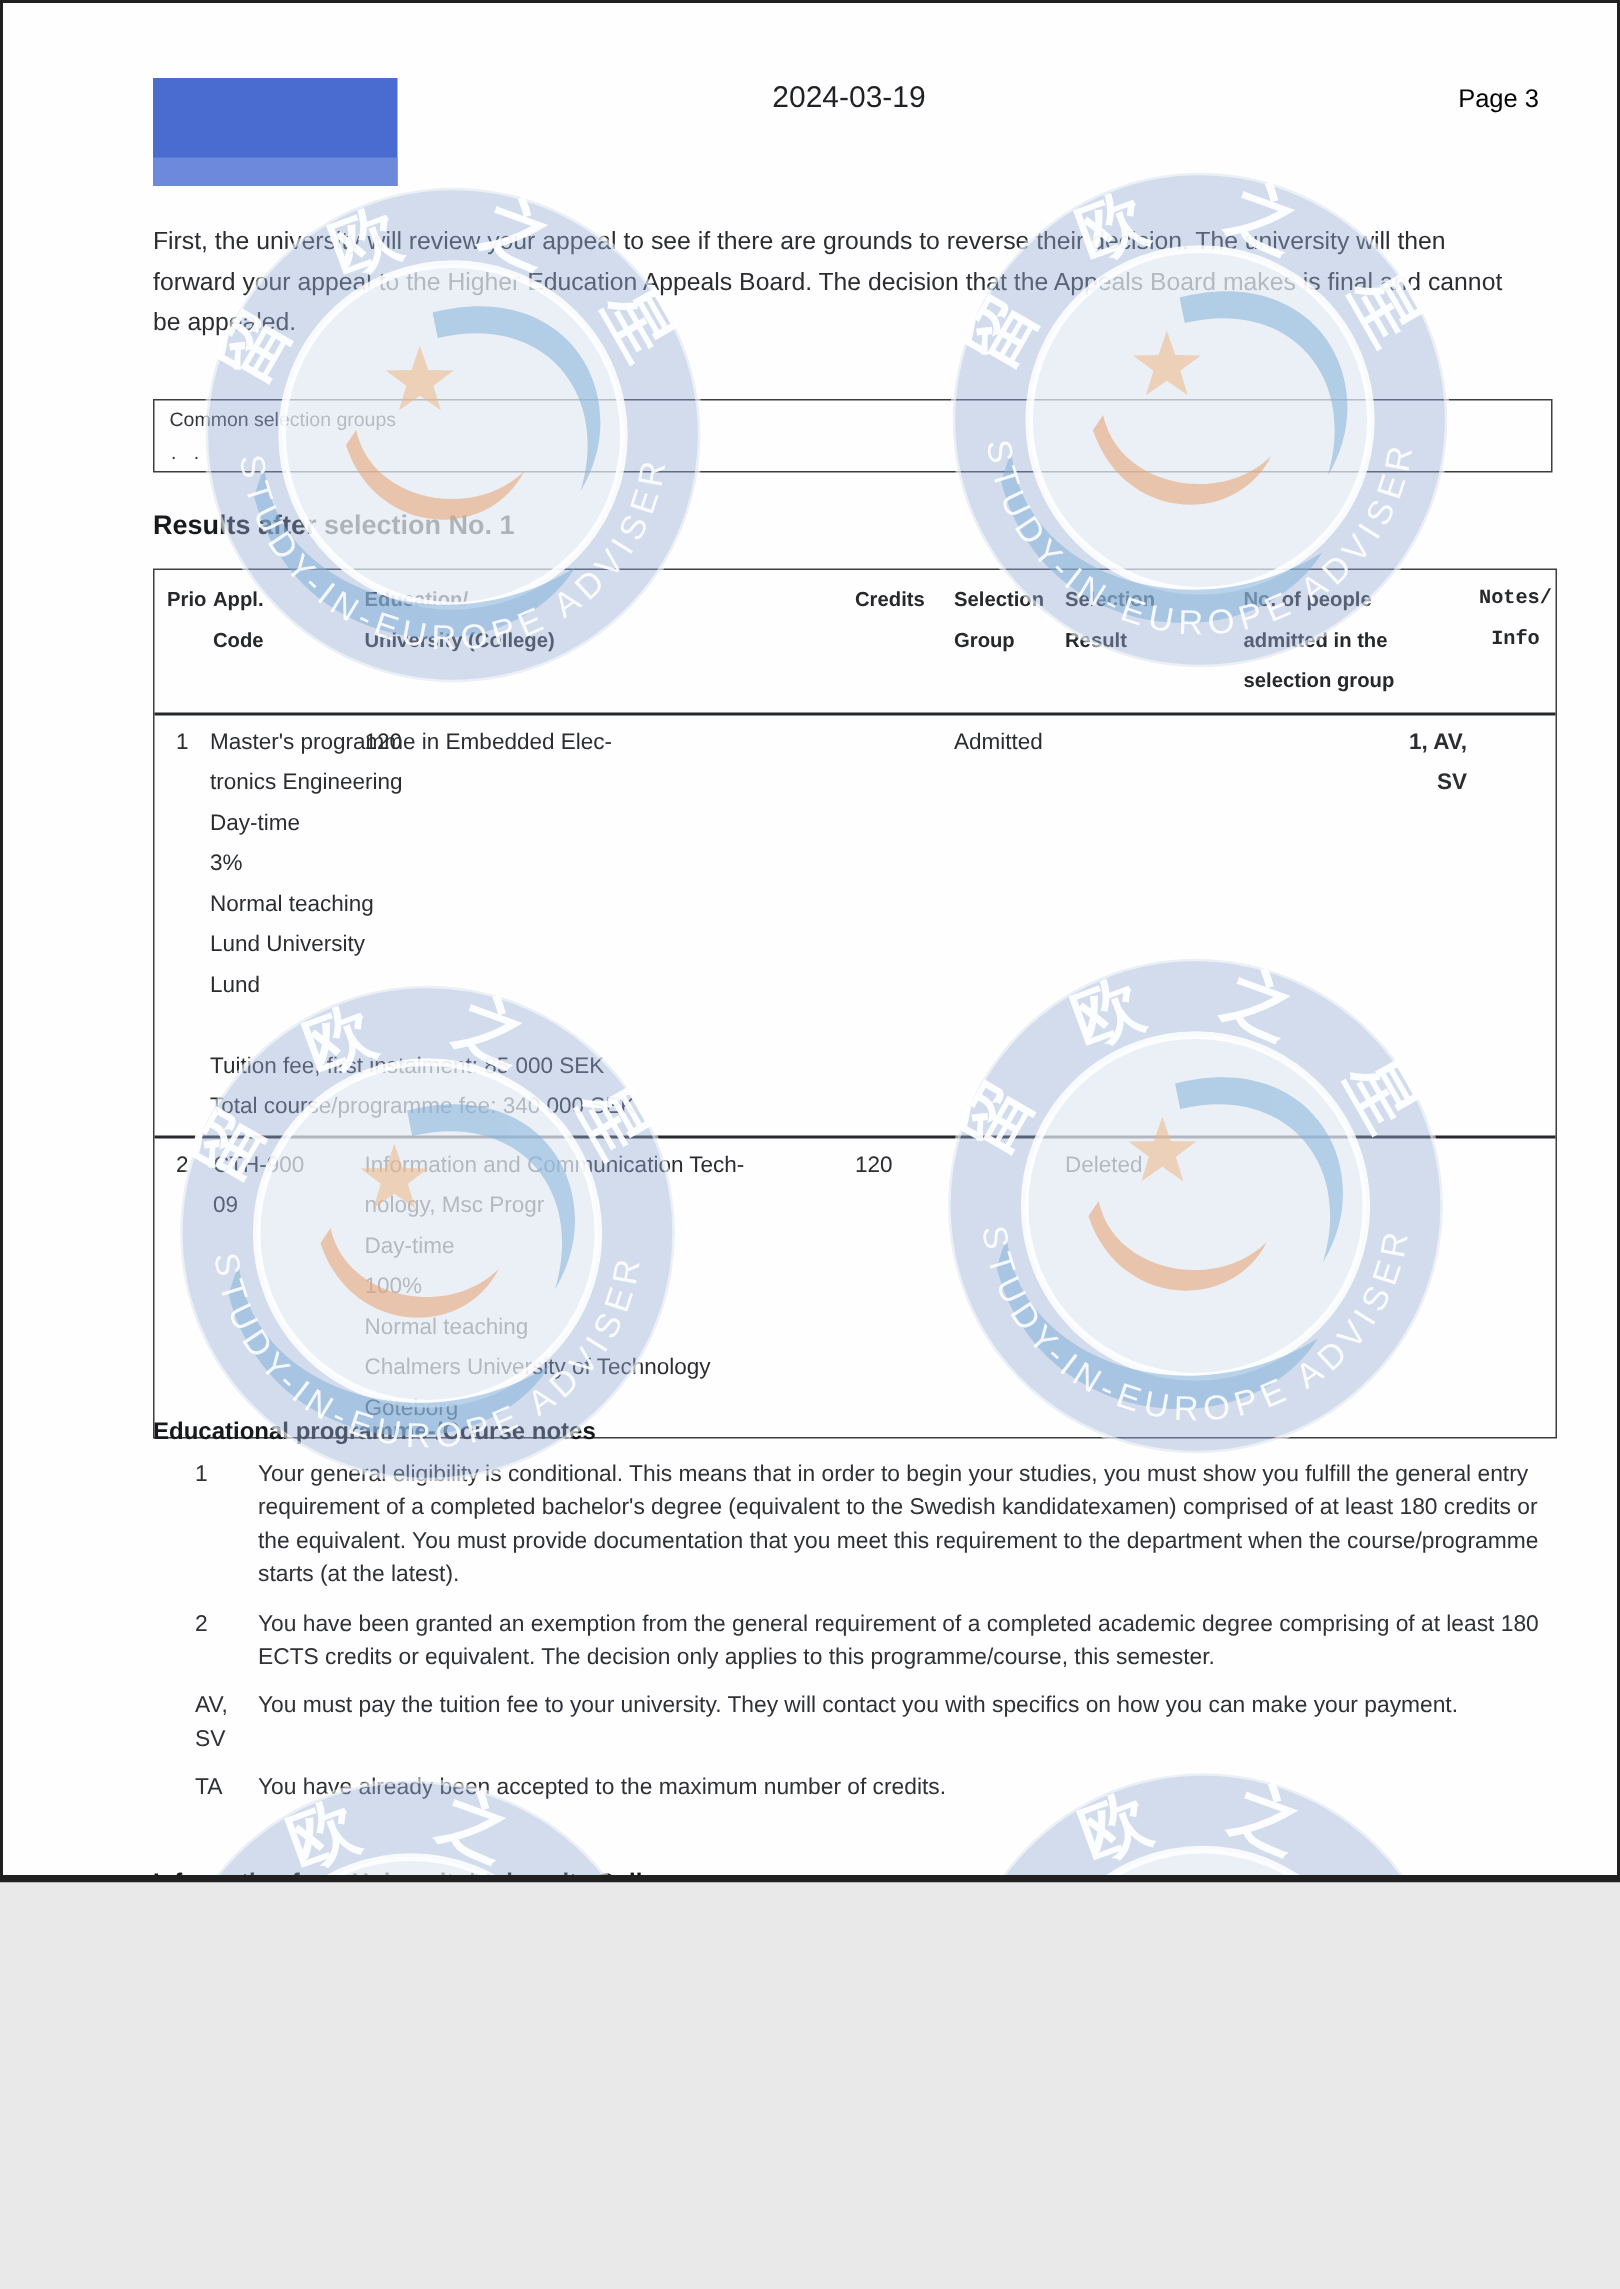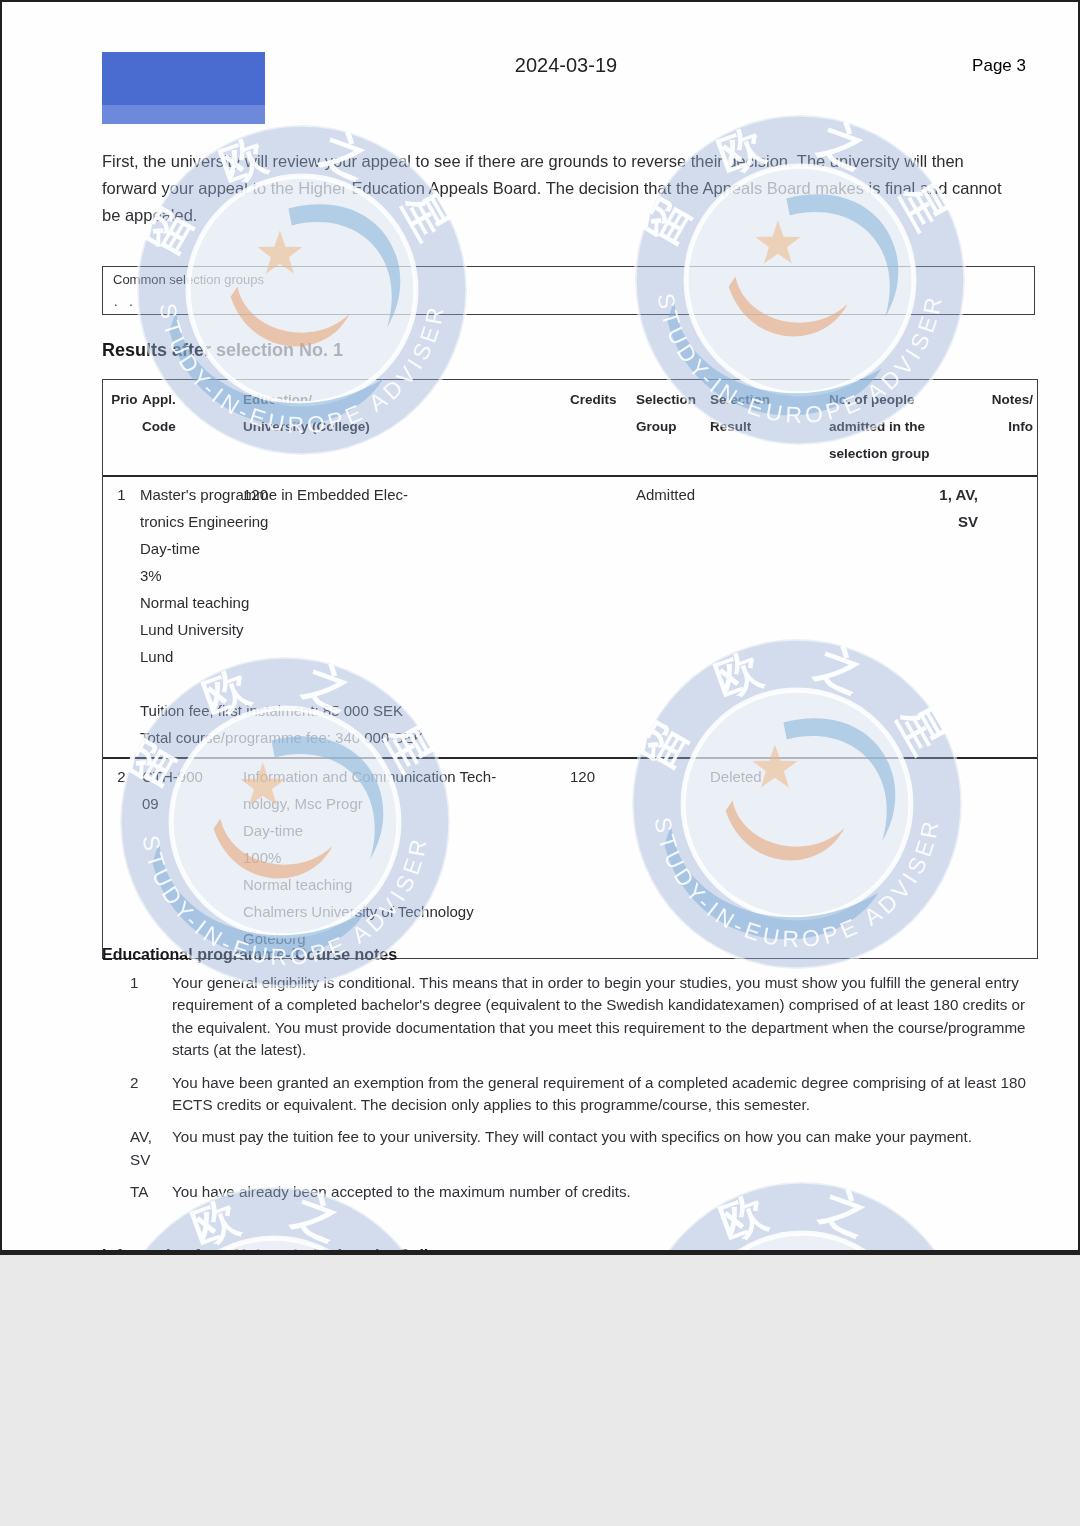--- a/index.html
+++ b/index.html
@@ -29,21 +29,21 @@
   .trow > div{font-size:15px;line-height:27px;white-space:pre;color:#2b2d31;}
   .trow{padding:4px 0 6px 0;}
   .row1{border-bottom:2px solid #26282c;min-height:260px;}
   .row2{min-height:185px;}
   .c-prio{text-align:center;}
   .thead .c-prio{text-align:center;padding-left:6px;}
   .c-code{padding-left:2px;}
   .c-group,.c-result{padding-left:2px;}
   .c-people{padding-left:3px;}
   .c-notes{text-align:right;padding-right:8px;font-weight:bold;}
-  .thead .c-notes{text-align:right;padding-right:4px;}
+  .thead .c-notes{text-align:center;padding-right:4px;font-family:Liberation Mono, monospace;}
   
   .notes-section{position:absolute;left:100px;top:944px;width:934px;}
   .notes-heading{margin:0 0 8px 0;font-size:16px;font-weight:bold;color:#17191d;}
   .note{display:flex;margin:0 0 10px 0;}
   .note-key{width:42px;padding-left:28px;flex:0 0 auto;font-size:15.2px;line-height:22.4px;white-space:pre-line;box-sizing:content-box;}
   .note-text{flex:1;font-size:15.2px;line-height:22.4px;color:#2f3136;}
   
   .info-heading{position:absolute;left:100px;top:1245px;margin:0;font-size:16px;font-weight:bold;color:#17191d;}
   .info-value{position:absolute;left:128px;top:1271px;font-size:16.5px;color:#2b2d31;}
   

